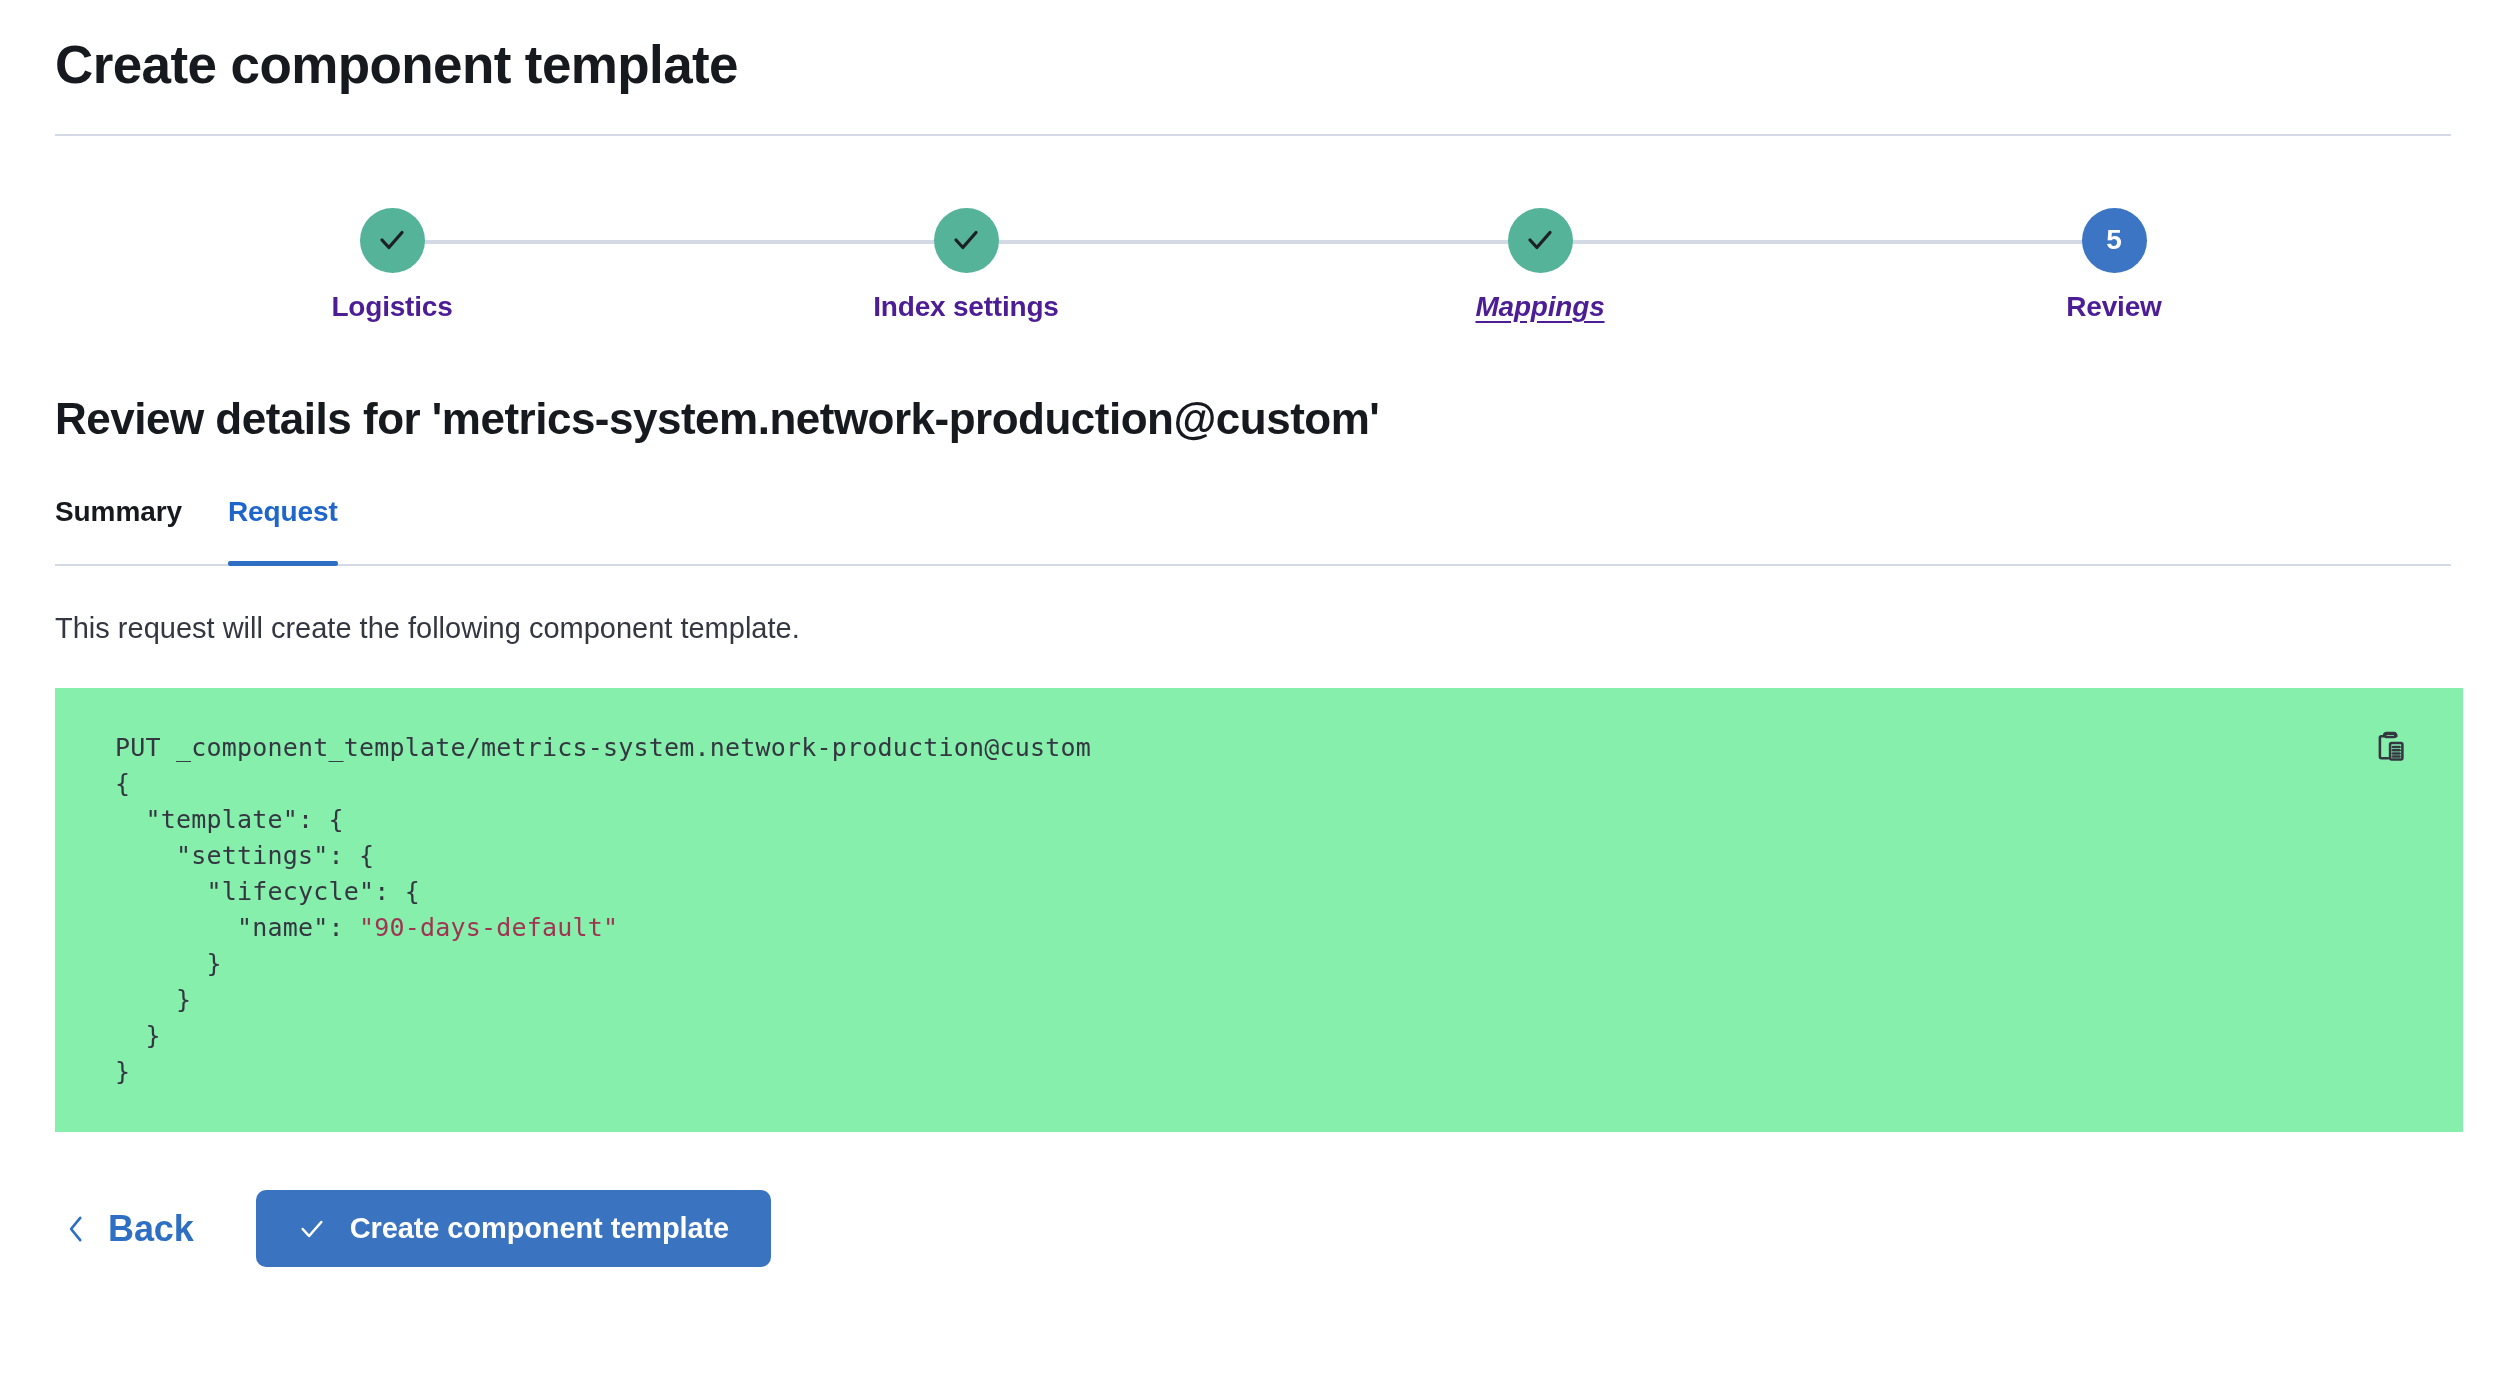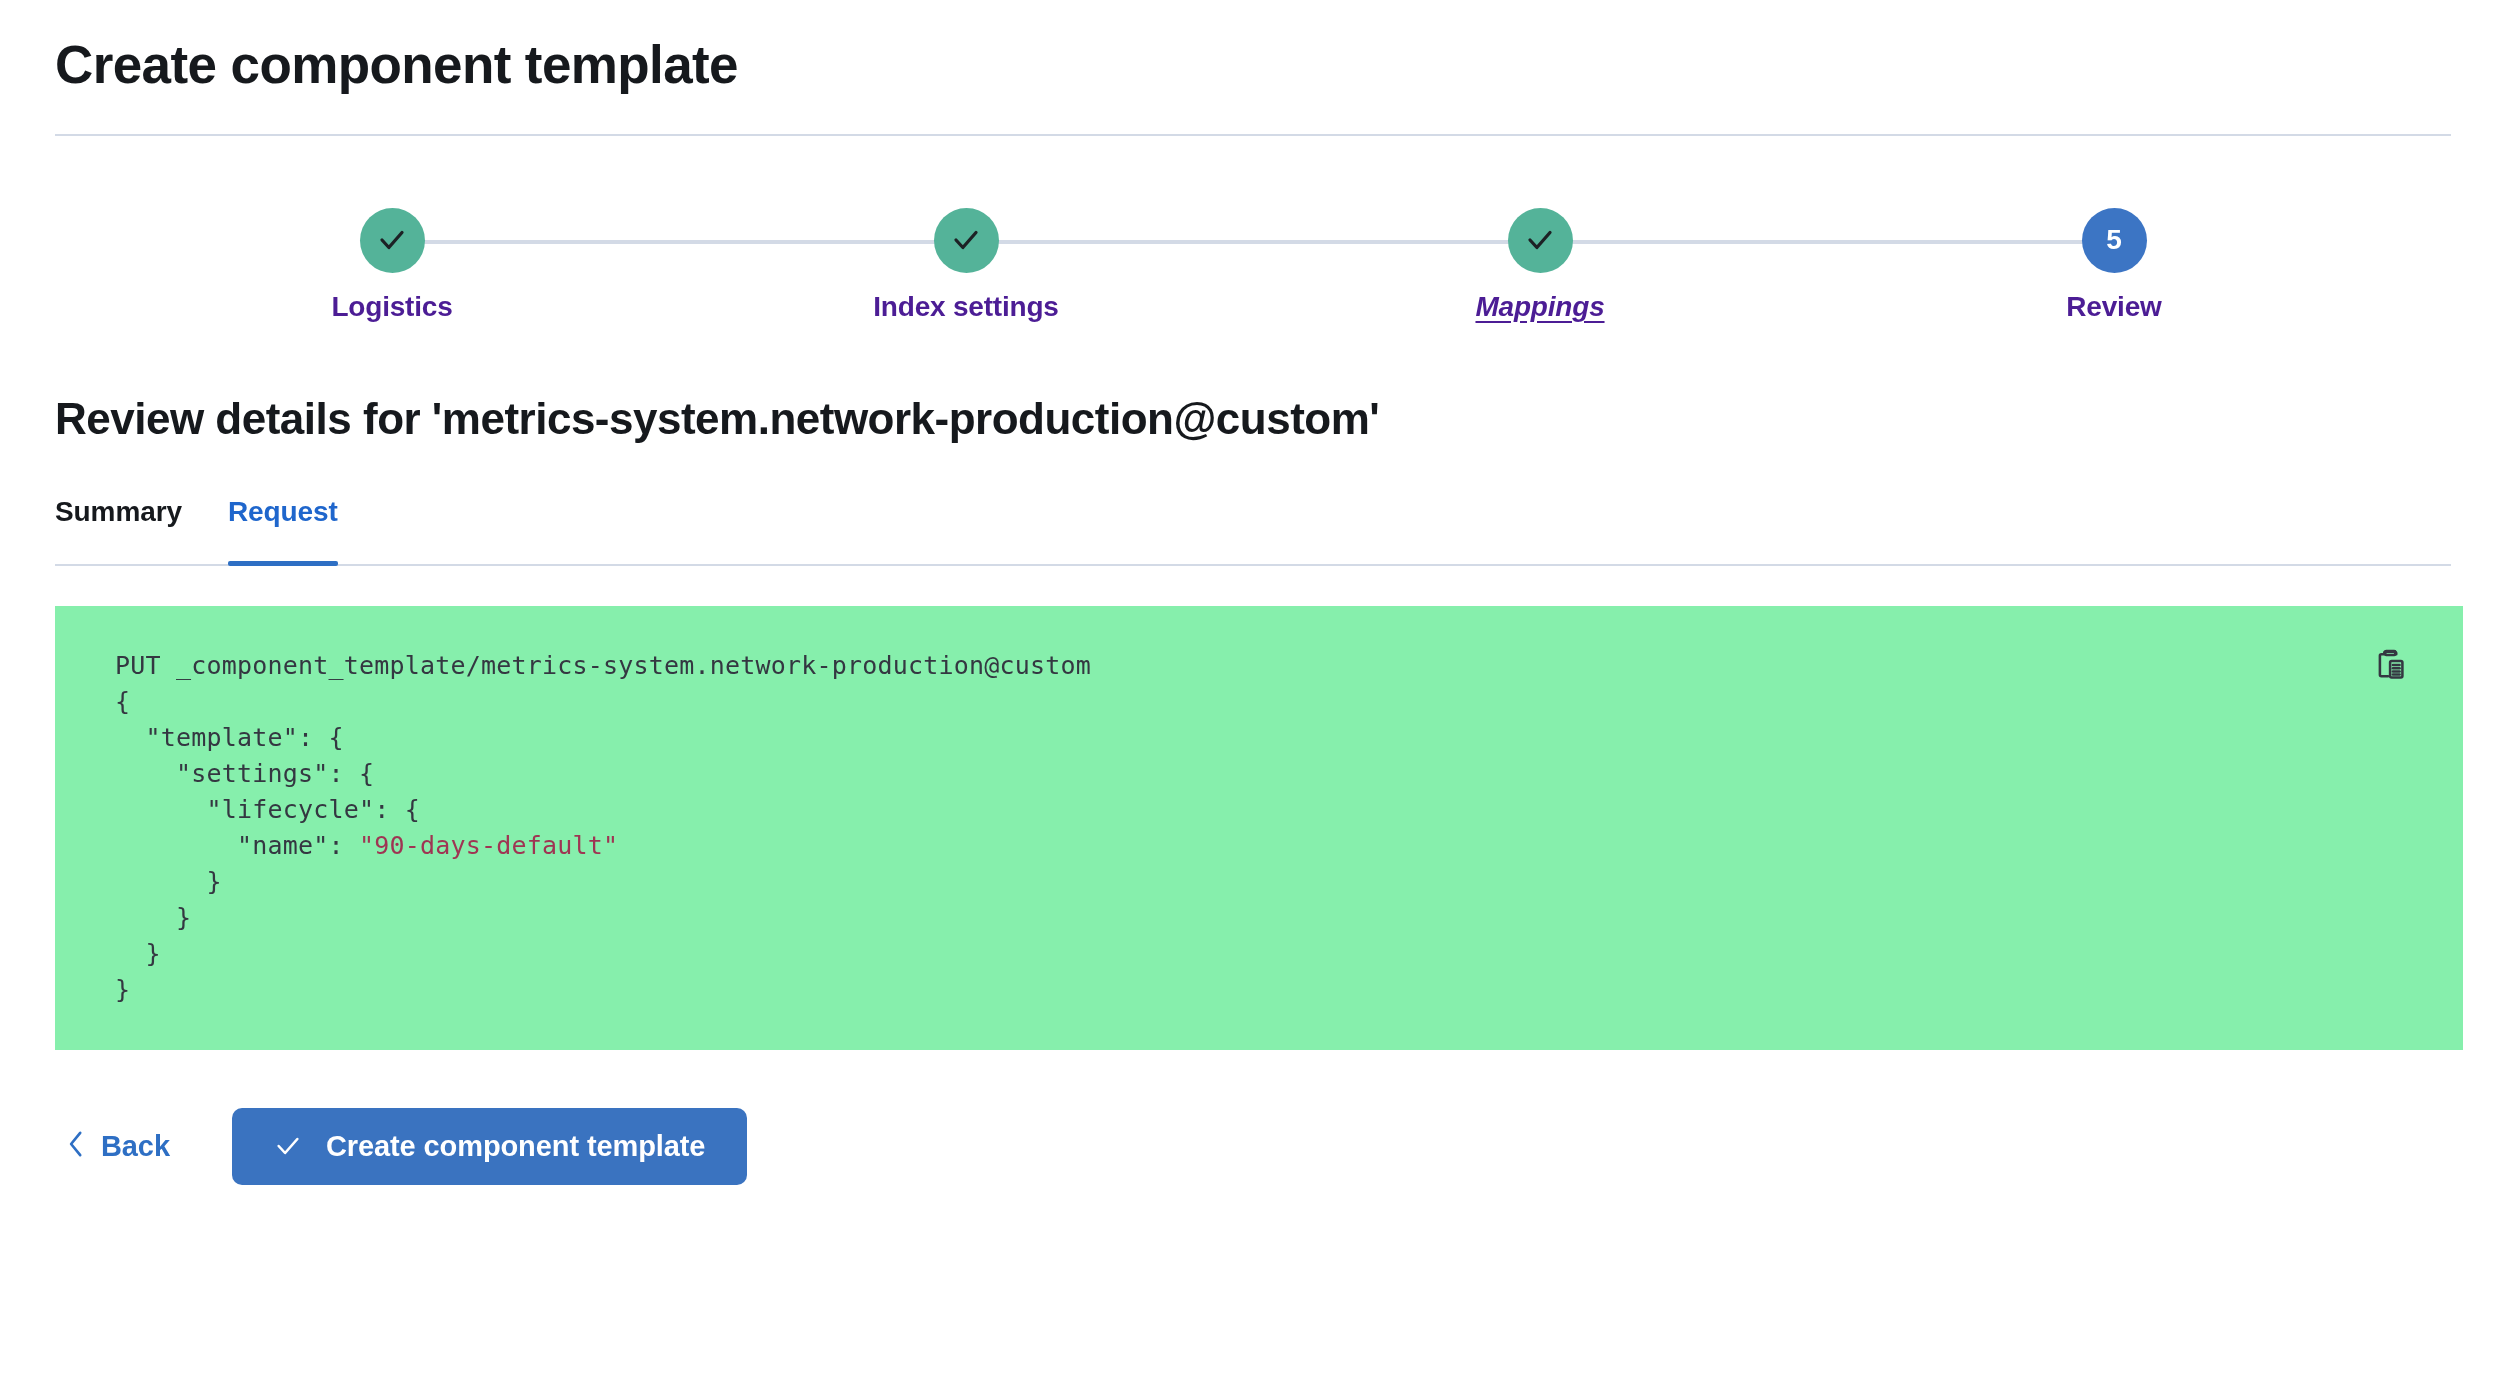--- a/index.html
+++ b/index.html
@@ -190,24 +190,24 @@
   .copy-btn svg { width: 36px; height: 36px; display: block; }
 
   
   .actions {
     display: flex;
     align-items: center;
     margin-top: 58px;
   }
   .back-btn {
     display: flex;
-    align-items: flex-start;
-    gap: 14px;
+    align-items: center;
+    gap: 21px;
     color: #2e6fc4;
-    font-size: 29px;
+    font-size: 36px;
     font-weight: 600;
     cursor: pointer;
     padding: 10px 16px 10px 10px;
     letter-spacing: -0.1px;
   }
   .back-btn svg { width: 22px; height: 28px; display: block; }
 
   .primary-btn {
     display: flex;
     align-items: center;
@@ -284,20 +284,21 @@
 
   </div>
 
   <h2 class="review-heading">Review details for 'metrics-system.network-production@custom'</h2>
 
   <div class="tabs">
     <div class="tab">Summary</div>
     <div class="tab active">Request</div>
   </div>
 
+  <p class="desc">This request will create the following component template.</p>
 
   <div class="code-panel">
     <pre class="code-pre"><span>PUT _component_template/metrics-system.network-production@custom</span>
 <span>{
   "template": {
     "settings": {
       "lifecycle": {
         "name": </span><span class="code-str">"90-days-default"</span><span>
       }
     }

